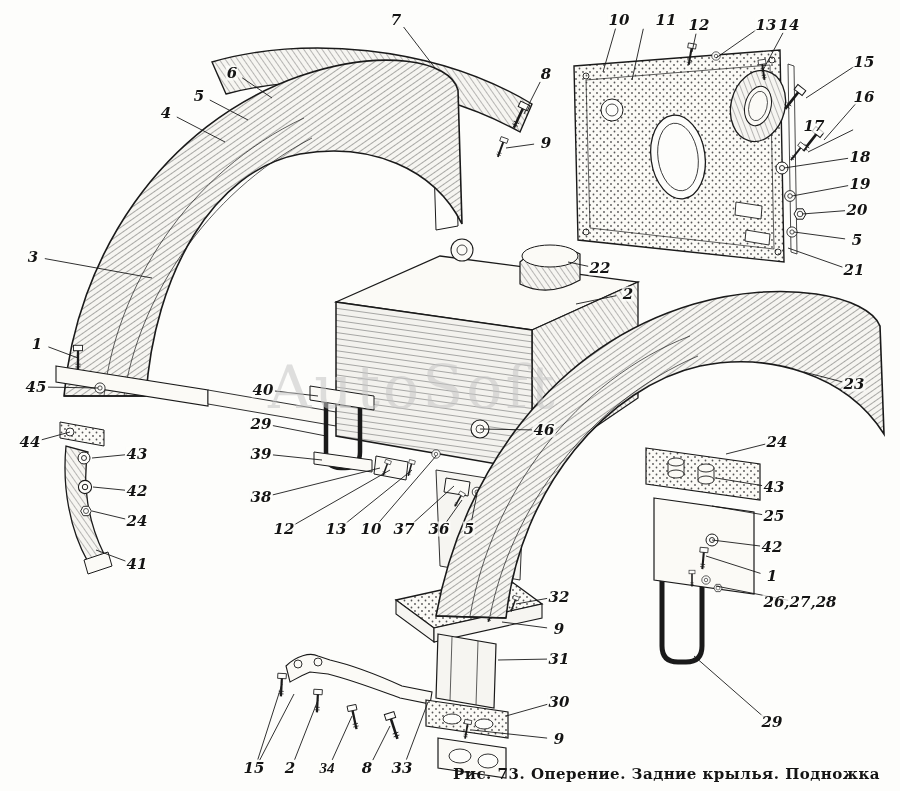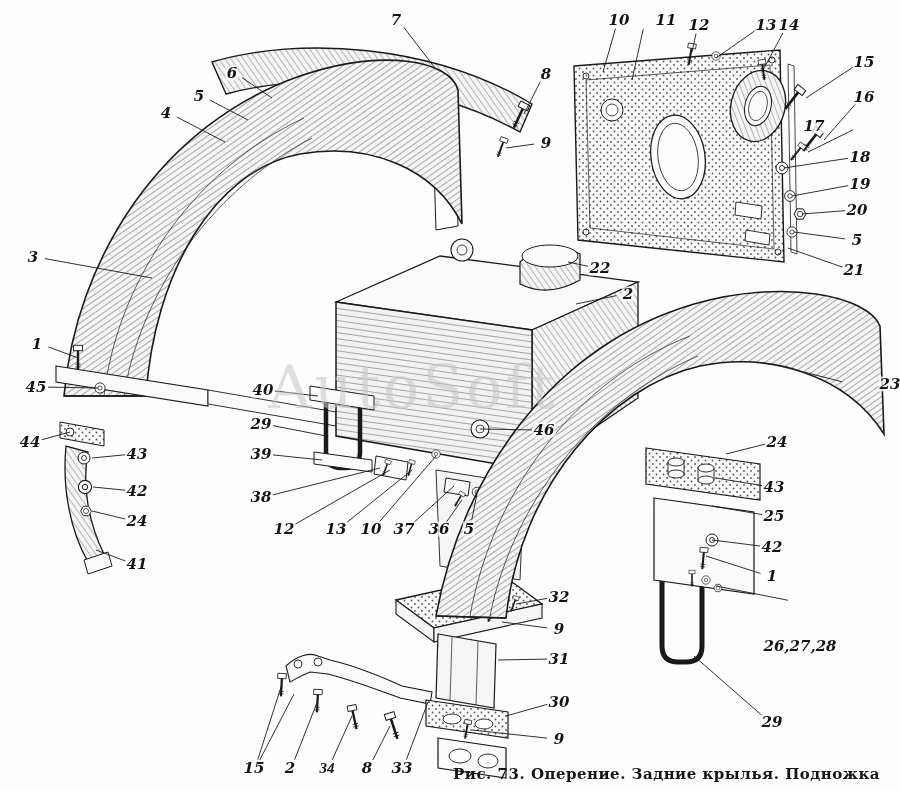--- a/index.html
+++ b/index.html
@@ -314,27 +314,27 @@
       <div class="callout" style="left: 864px; top: 62px;">15</div>
       <div class="callout" style="left: 864px; top: 97px;">16</div>
       <div class="callout" style="left: 814px; top: 126px;">17</div>
       <div class="callout" style="left: 860px; top: 157px;">18</div>
       <div class="callout" style="left: 860px; top: 184px;">19</div>
       <div class="callout" style="left: 857px; top: 210px;">20</div>
       <div class="callout" style="left: 857px; top: 240px;">5</div>
       <div class="callout" style="left: 854px; top: 270px;">21</div>
       <div class="callout" style="left: 600px; top: 268px;">22</div>
       <div class="callout" style="left: 628px; top: 294px;">2</div>
-      <div class="callout" style="left: 854px; top: 384px; margin-left: 36px;">23</div>
+      <div class="callout" style="left: 854px; top: 384px;">23</div>
       <div class="callout" style="left: 777px; top: 442px;">24</div>
       <div class="callout" style="left: 774px; top: 487px;">43</div>
       <div class="callout" style="left: 774px; top: 516px;">25</div>
       <div class="callout" style="left: 772px; top: 547px;">42</div>
       <div class="callout" style="left: 772px; top: 576px;">1</div>
-      <div class="callout" style="left: 800px; top: 602px; margin-top: 44px;">26,27,28</div>
+      <div class="callout" style="left: 800px; top: 602px;">26,27,28</div>
       <div class="callout" style="left: 772px; top: 722px;">29</div>
       <div class="callout" style="left: 263px; top: 390px;">40</div>
       <div class="callout" style="left: 261px; top: 424px;">29</div>
       <div class="callout" style="left: 261px; top: 454px;">39</div>
       <div class="callout" style="left: 261px; top: 497px;">38</div>
       <div class="callout" style="left: 284px; top: 529px;">12</div>
       <div class="callout" style="left: 336px; top: 529px;">13</div>
       <div class="callout" style="left: 371px; top: 529px;">10</div>
       <div class="callout" style="left: 404px; top: 529px;">37</div>
       <div class="callout" style="left: 439px; top: 529px;">36</div>

